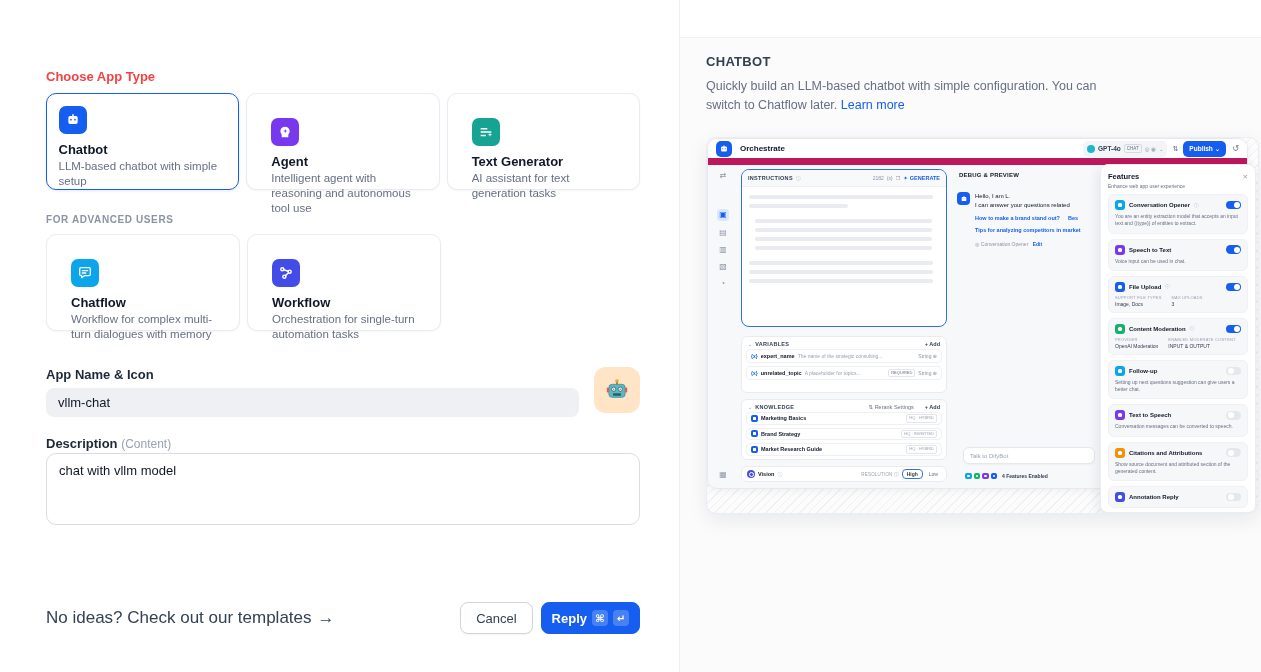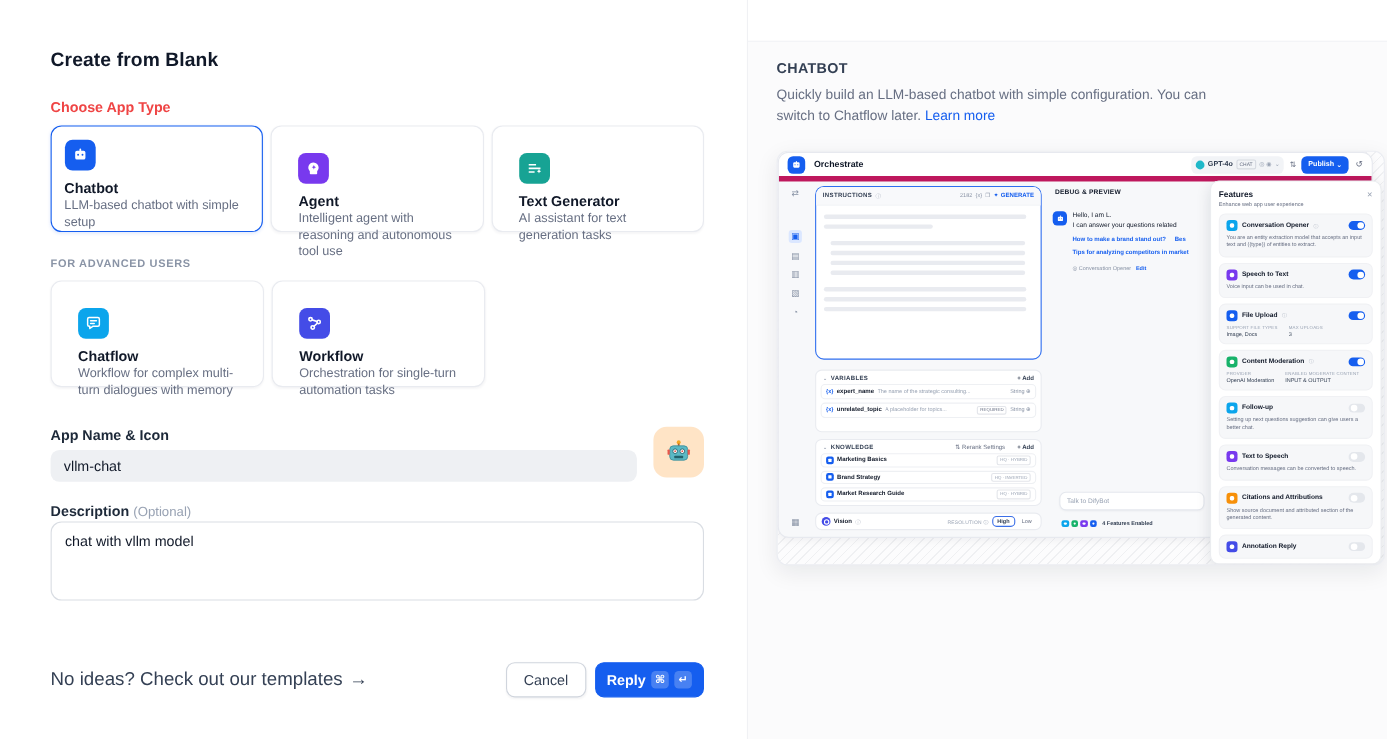--- a/index.html
+++ b/index.html
@@ -40,21 +40,21 @@
   .r-body { padding:16px 26px 0 26px; }
   .r-head { font-size:13px; font-weight:700; color:#344054; letter-spacing:.3px; }
   .r-desc { margin-top:8px; width:414px; font-size:12.5px; line-height:1.55; color:#676f83; }
   .r-link { color:#155eef; font-weight:500; cursor:pointer; }
 
   .pcard { position:absolute; left:26px; top:137px; width:553px; height:377px; border-radius:10px; border:1px solid #ebedf2; overflow:hidden;
     background:repeating-linear-gradient(135deg, rgba(71,84,103,.07) 0 1px, transparent 1px 6px), #fcfcfd;
     box-shadow:0 6px 20px rgba(16,24,40,.08); }
 
   .mini { position:absolute; left:0; top:0; width:541px; height:351px; background:#f7f8fa; border:1px solid #e7e9ef; border-radius:10px; overflow:hidden; box-shadow:0 2px 8px rgba(16,24,40,.05); }
-  .mini-top { position:absolute; left:0; top:0; right:0; height:26px; background:#fff; border-bottom:5px solid #be185d; display:flex; align-items:center; padding:0 8px; }
+  .mini-top { position:absolute; left:0; top:0; right:0; height:26px; background:#fff; border-bottom:7px solid #be185d; display:flex; align-items:center; padding:0 8px; }
   .bot-ic { width:16px; height:16px; border-radius:5px; background:#155eef; display:flex; align-items:center; justify-content:center; flex:none; }
   .mini-title { margin-left:8px; font-size:8px; font-weight:700; }
   .model-pill { margin-left:auto; height:16px; background:#f2f4f7; border-radius:5px; display:flex; align-items:center; gap:3px; padding:0 4px; }
   .gpt-dot { width:8px; height:8px; border-radius:50%; background:#1fb8c9; }
   .model-name { font-size:6.5px; font-weight:700; color:#344054; }
   .mode-badge { font-size:4.5px; color:#676f83; border:1px solid #d5d9e0; border-radius:2px; padding:0 2px; line-height:7px; }
   .tiny-gray { font-size:5.5px; color:#98a2b3; }
   .tune-ic { font-size:7px; color:#676f83; margin:0 5px; }
   .pub-btn { height:16px; background:#155eef; color:#fff; font-size:6.5px; font-weight:700; border-radius:5px; display:flex; align-items:center; padding:0 6px; gap:2px; }
   .clock-ic { font-size:8px; color:#676f83; margin-left:6px; }
@@ -137,21 +137,20 @@
   .fc-meta { margin-top:3px; display:flex; gap:10px; }
   .meta-l { font-size:4px; color:#98a2b3; letter-spacing:.2px; }
   .meta-v { margin-top:1px; font-size:5px; color:#344054; }
 </style>
 </head>
 <body>
 
 <div class="stage">
 
   <div class="left">
-    <div class="m-title">Create from Blank</div>
     <div class="m-section">Choose App Type</div>
 
     <div class="cards">
       <div class="card sel">
         <div class="c-ic" style="background:#155eef">
           <svg width="16" height="16" viewBox="0 0 24 24">
               <path fill="#fff" d="M12 3c.7 0 1.2.5 1.2 1.2V6h3.3A2.5 2.5 0 0 1 19 8.5v7a2.5 2.5 0 0 1-2.5 2.5h-9A2.5 2.5 0 0 1 5 15.5v-7A2.5 2.5 0 0 1 7.5 6h3.3V4.2c0-.7.5-1.2 1.2-1.2Zm-3 7.2a1.3 1.3 0 1 0 0 2.6 1.3 1.3 0 0 0 0-2.6Zm6 0a1.3 1.3 0 1 0 0 2.6 1.3 1.3 0 0 0 0-2.6Z"></path>
             </svg>
         </div>
         <div class="c-name">Chatbot</div>
@@ -216,21 +215,21 @@
           <circle cx="12" cy="15" r="2.6" fill="#fff" stroke="#23626c" stroke-width="1"></circle>
             <circle cx="20" cy="15" r="2.6" fill="#fff" stroke="#23626c" stroke-width="1"></circle>
           <circle cx="12" cy="15" r="1" fill="#e8574b"></circle>
             <circle cx="20" cy="15" r="1" fill="#e8574b"></circle>
           <rect x="11" y="20" width="10" height="3" rx="1" fill="#23626c"></rect>
         </svg>
       </div>
     </div>
 
     <div class="fld-label desc-label">
-      <span>Description</span> <span class="opt">(Optional)</span>
+      <span>Description</span> <span class="opt">(Content)</span>
     </div>
     <textarea class="desc-area" style="">chat with vllm model</textarea>
 
     <div class="m-footer">
       <div class="tpl-link">
         <span>No ideas? Check out our templates</span>
         <span>→</span>
       </div>
       <div class="f-btns">
         <div class="btn btn-cancel">

